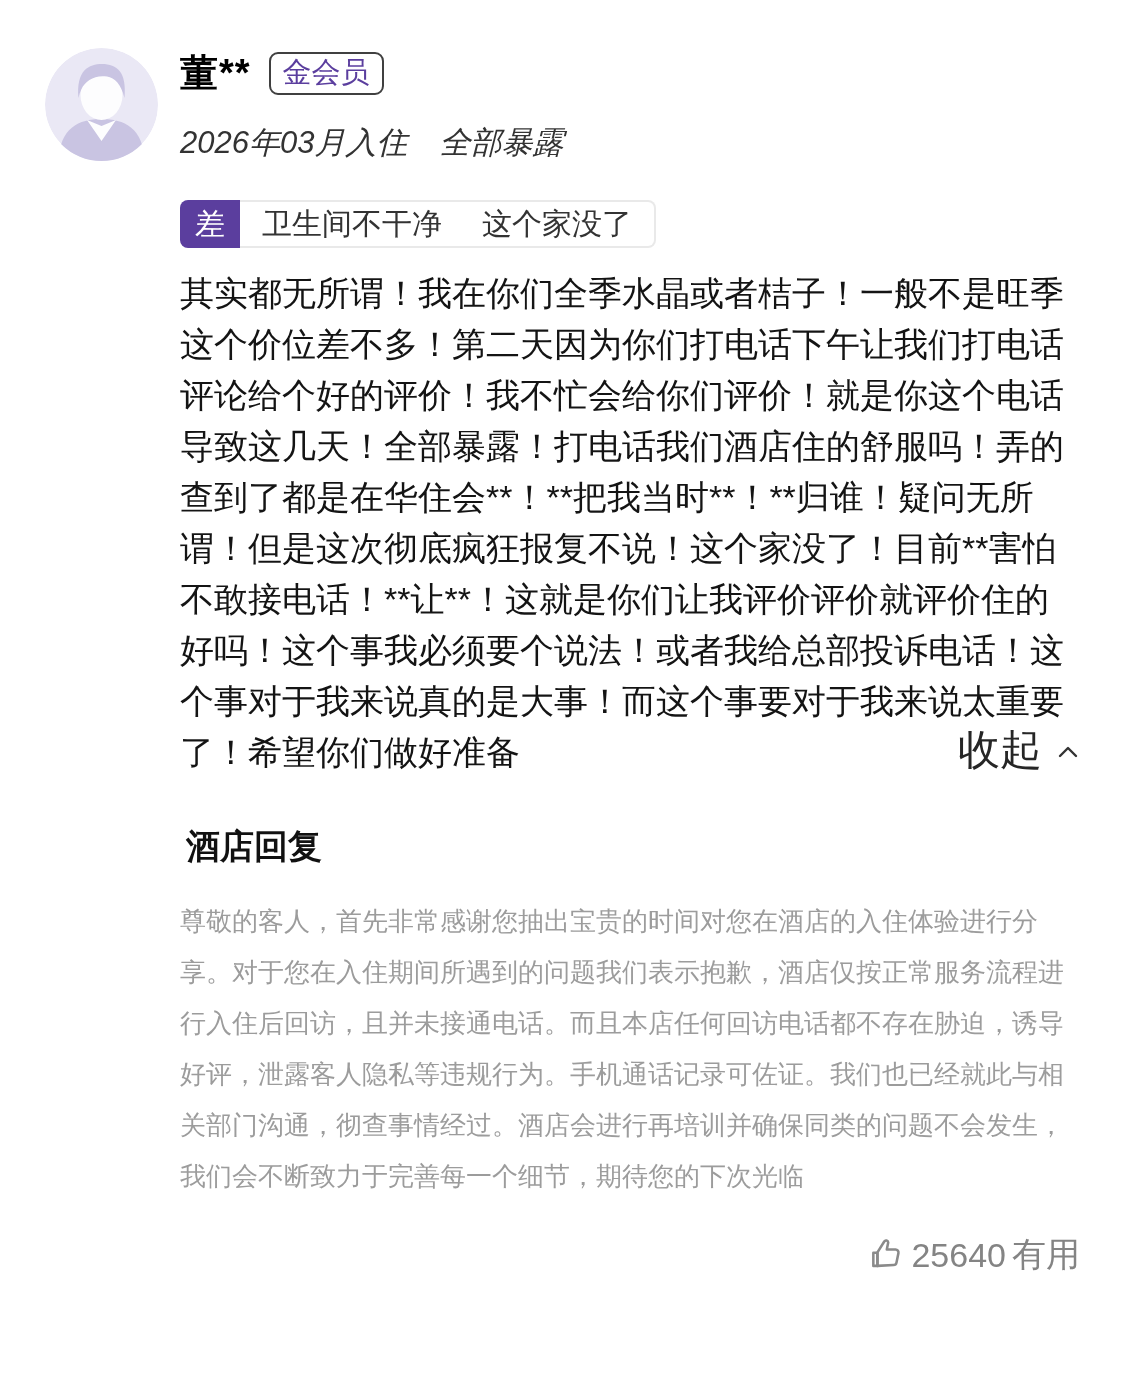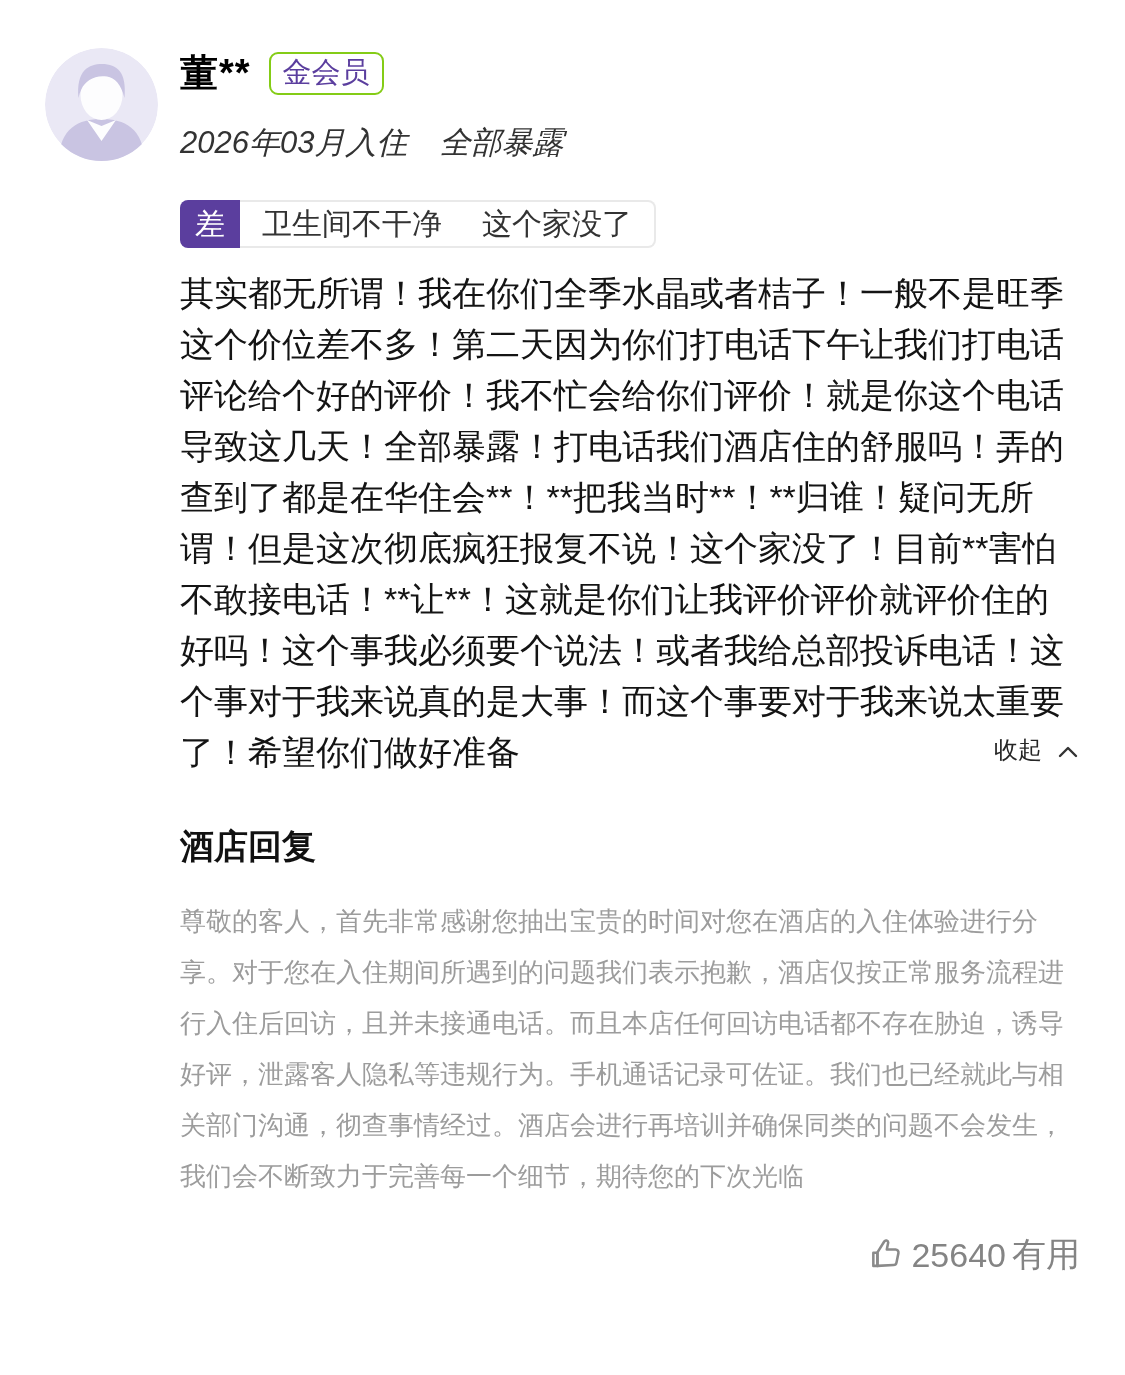--- a/index.html
+++ b/index.html
@@ -37,21 +37,21 @@
   }
   .user-name {
     font-size: 38px;
     font-weight: 700;
     color: #000000;
     letter-spacing: 1px;
   }
   .member-badge {
     display: inline-flex;
     align-items: center;
-    border: 2px solid #84cc16;
+    border: 2px solid #404040;
     border-radius: 9px;
     color: #5B3E9E;
     font-size: 29px;
     padding: 4px 12px 6px;
     line-height: 1;
   }
   .stay-row {
     margin-top: 24px;
     font-size: 31px;
     color: #333333;
@@ -95,40 +95,41 @@
     margin-top: 20px;
     width: 900px;
     font-size: 34px;
     line-height: 51px;
     color: #141414;
     word-break: break-all;
   }
   .collapse-btn {
     position: absolute;
     right: 0;
-    bottom: 12px;
+    bottom: 0;
     display: inline-flex;
     align-items: center;
     gap: 14px;
     background: #ffffff;
     border: none;
     padding: 0 0 0 12px;
-    font-size: 24px;
+    font-size: 42px;
     color: #262626;
     font-family: inherit;
     cursor: pointer;
   }
   .collapse-btn svg { display: block; margin-top: 4px; }
 
   
   .reply-section { margin-top: 46px; }
   .reply-title {
     font-size: 34px;
     font-weight: 700;
     color: #111111;
+    margin-left: 6px;
   }
   .reply-content {
     margin-top: 26px;
     width: 900px;
     font-size: 26px;
     line-height: 51px;
     color: #9C9C9C;
     word-break: break-all;
   }
 

